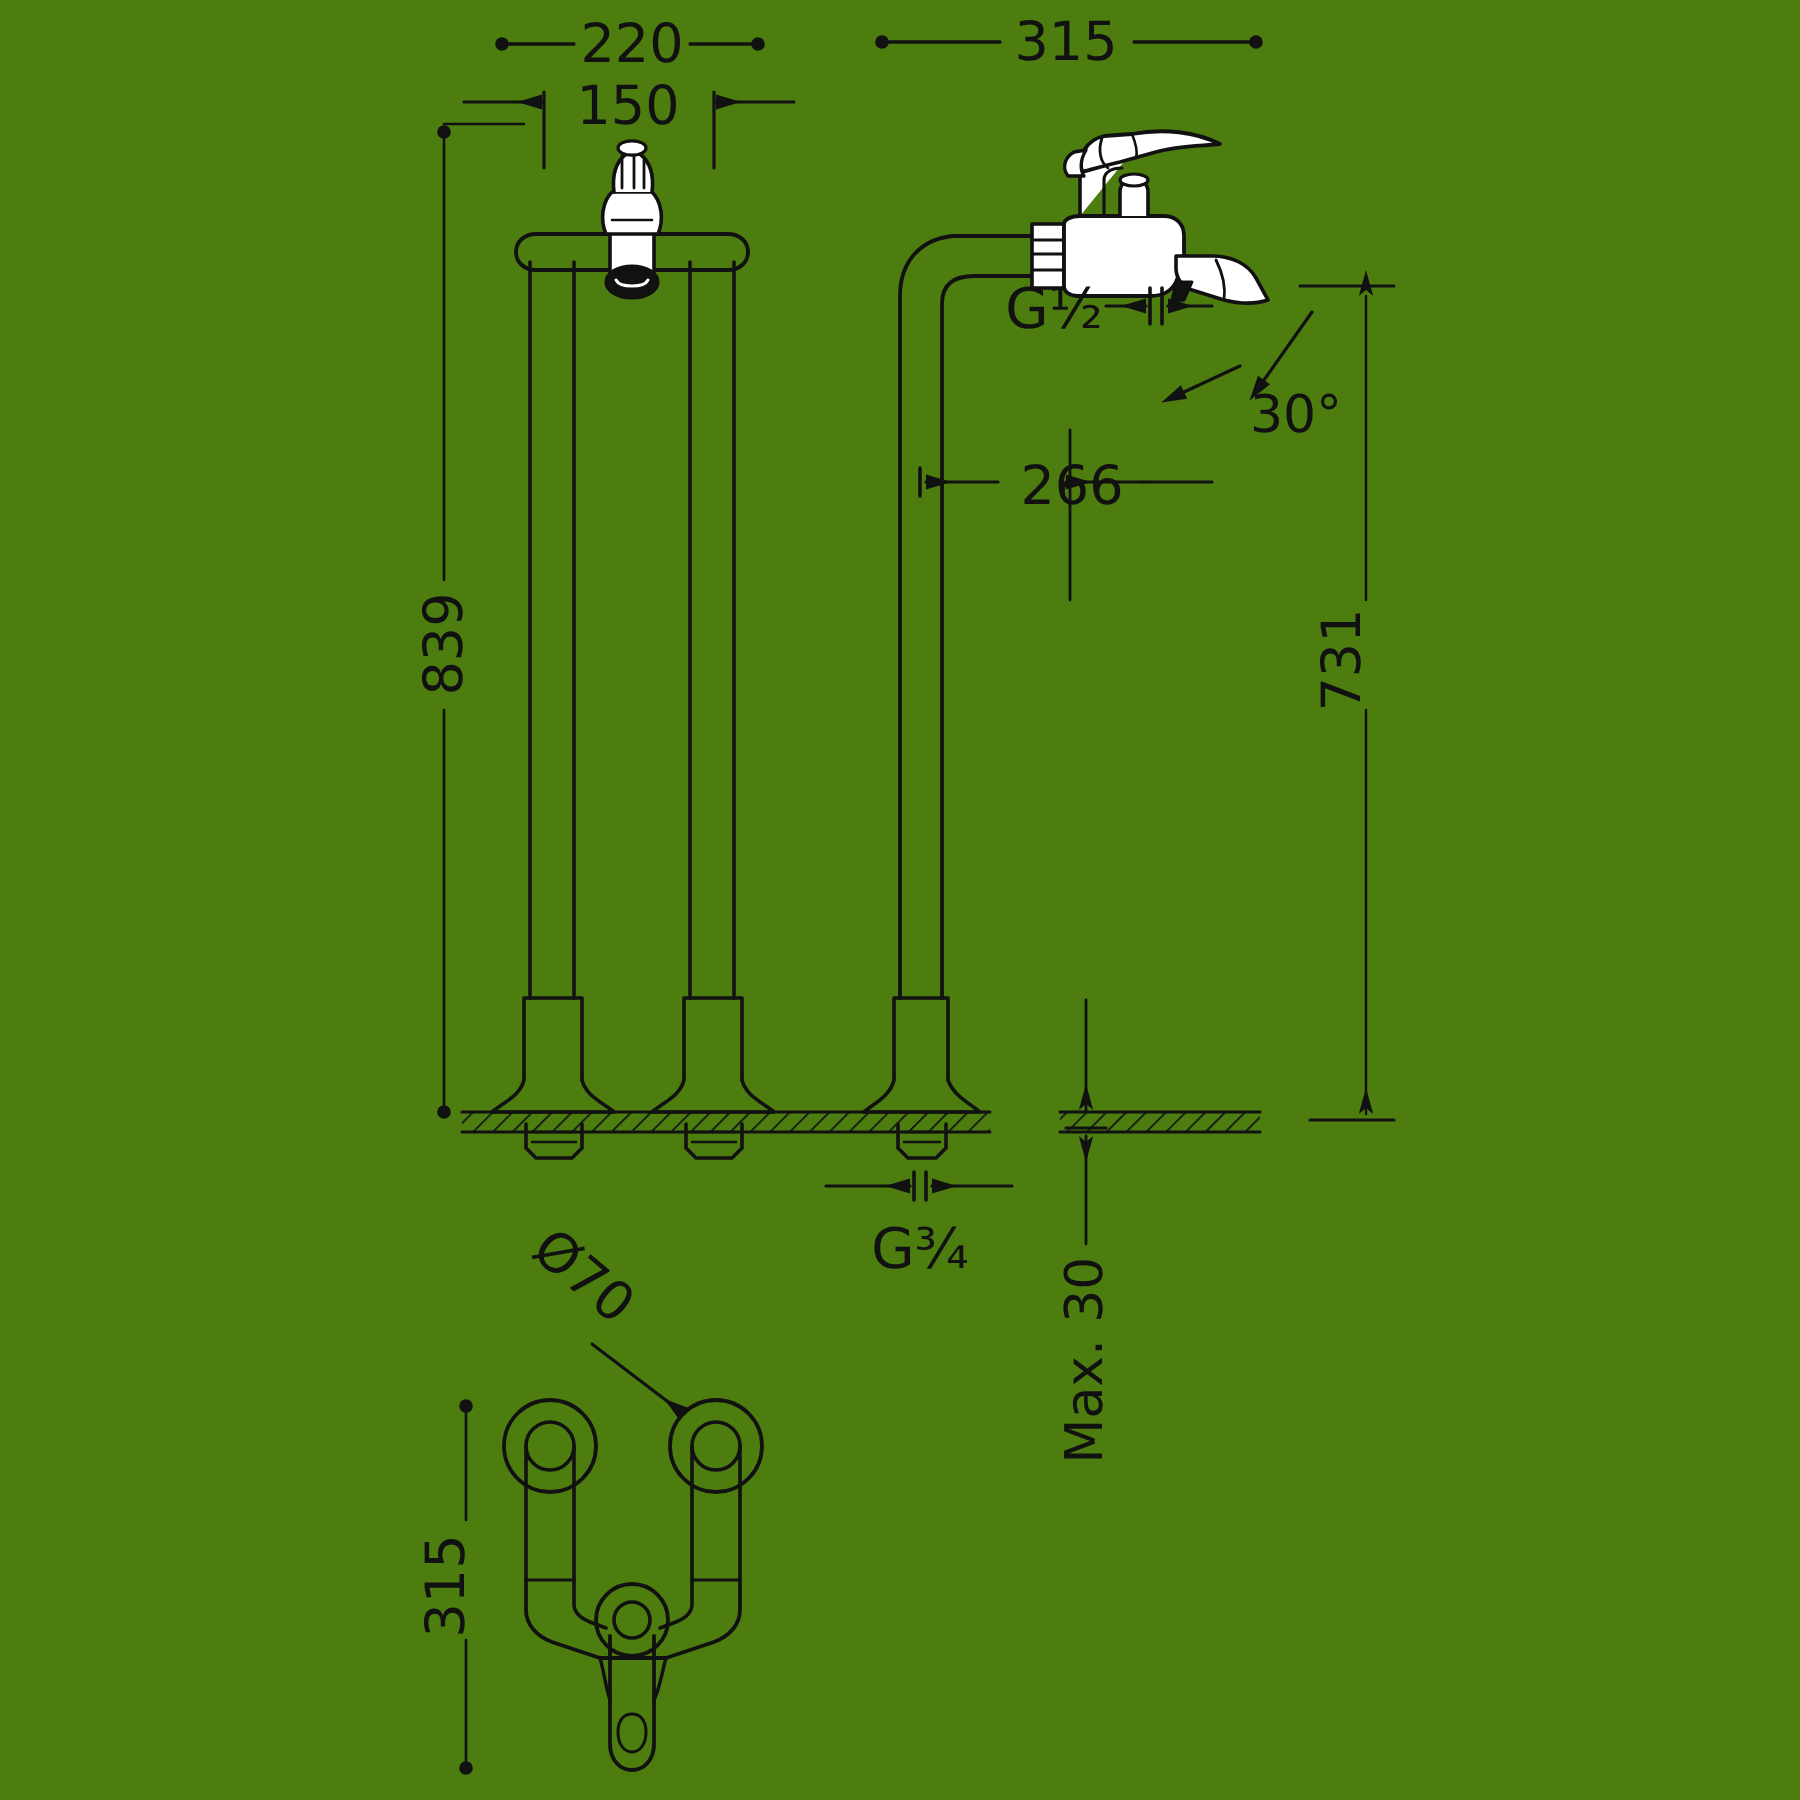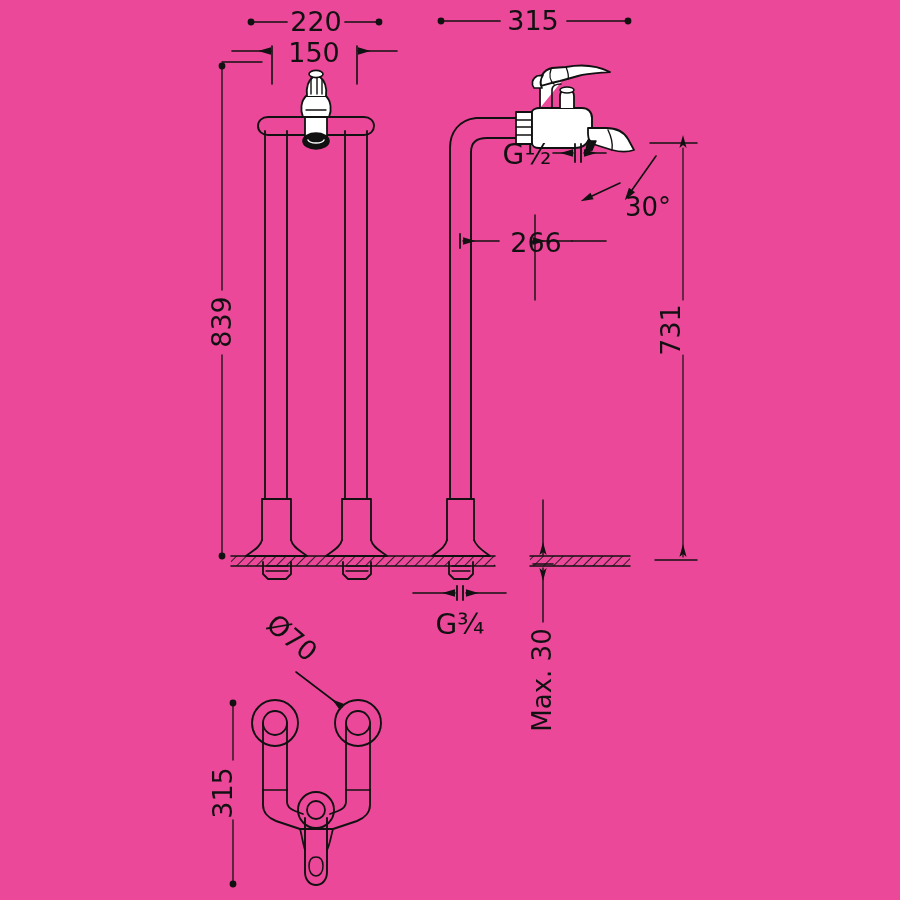--- a/index.html
+++ b/index.html
@@ -1,17 +1,17 @@
 <!DOCTYPE html>
 <html><head>
 <meta charset="utf-8">
 <style>
   html,body{margin:0;padding:0;background:#ffffff;}
   body{width:900px;height:900px;overflow:hidden;font-family:"DejaVu Sans",sans-serif;}
-  #sheet{position:relative;width:900px;height:900px;background:#ec4899;}
+  #sheet{position:relative;width:900px;height:900px;background:#4d7c0f;}
   svg{display:block;}
   text{font-family:"DejaVu Sans",sans-serif;fill:#111;}
 </style>
 </head>
 <body>
 
 <div id="sheet">
 <svg width="900" height="900" viewBox="0 0 900 900" xmlns="http://www.w3.org/2000/svg">
 
   <defs>

